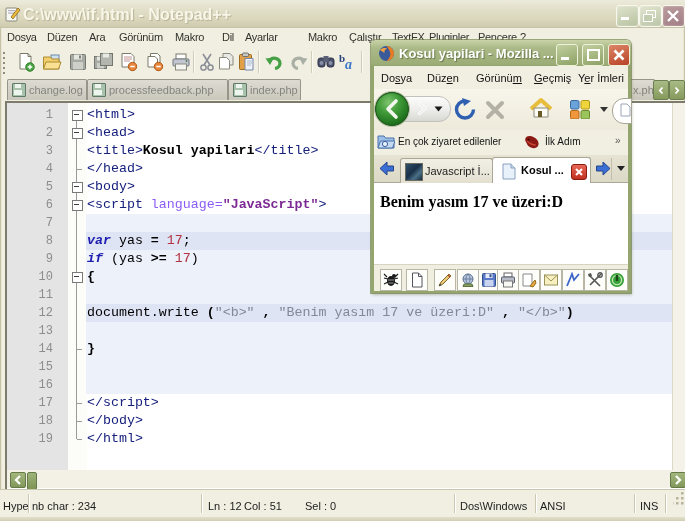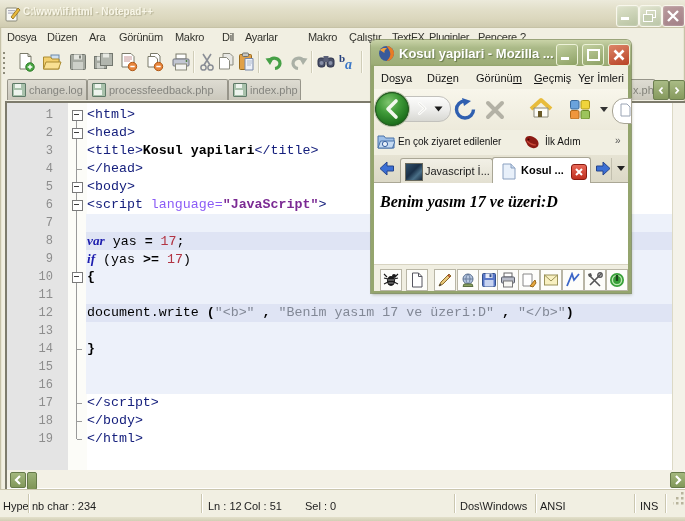--- a/index.html
+++ b/index.html
@@ -6,21 +6,21 @@
   body{width:685px;height:521px;overflow:hidden;position:relative;
        font-family:"Liberation Sans",sans-serif;background:#f1efe2;
        box-shadow:inset 0 0 0 1px #c6c2a8, inset 0 0 0 2px #e9e6d4;}
   .abs{position:absolute;}
   svg{display:block;}
   
   #npp-title{left:0;top:0;width:685px;height:27px;
     background:linear-gradient(180deg,#eceadb 0%,#e2dfc9 35%,#dbd7bd 70%,#cfcbb0 100%);
     border-bottom:1px solid #c6c2a6;}
   #npp-title .txt{position:absolute;left:23px;top:6px;color:#f8f6e8;font-weight:bold;
-    font-size:10px;text-shadow:1px 1px 1px #b5b194;white-space:nowrap;}
+    font-size:16px;text-shadow:1px 1px 1px #b5b194;white-space:nowrap;}
   .npbtn{position:absolute;top:5px;width:21px;height:20px;border-radius:3px;
     border:1px solid #f8f7ec;box-shadow:inset 0 0 2px rgba(255,255,255,.5);}
   #npb-min{left:616px;background:linear-gradient(160deg,#dfe3cc,#b7c2a0);}
   #npb-max{left:639px;background:linear-gradient(160deg,#e2e5d0,#bac5a6);}
   #npb-cls{left:662px;background:linear-gradient(160deg,#bb9c9e,#a17e85);}
   .glyph{position:absolute;color:#fff;font-weight:bold;}
   #npp-menu{left:0;top:28px;width:685px;height:18px;font-size:11px;color:#33332d;}
   #npp-menu span{position:absolute;top:3px;white-space:nowrap;letter-spacing:-0.3px;}
   #npp-tool{left:0;top:46px;width:685px;height:32px;}
   #npp-tool .ic{position:absolute;top:6px;}
@@ -50,21 +50,21 @@
   .fbox:before{content:"";position:absolute;left:1px;top:3px;width:5px;height:1px;background:#3c3c3c;}
   .fline{position:absolute;left:69px;width:1px;background:#9a9a9a;}
   .ftick{position:absolute;left:70px;width:5px;height:1px;background:#9a9a9a;}
   .code{position:absolute;left:80px;white-space:pre;font-family:"Liberation Mono",monospace;
     font-size:13.3px;line-height:18px;color:#000;letter-spacing:0;}
   .bgblock{position:absolute;left:79px;right:0;background:#edf1fa;}
   .bgline{position:absolute;left:79px;right:0;height:18px;background:#dfe4f4;}
   .tag{color:#16207d;}
   .attr{color:#8b5cf6;}
   .val{color:#7b2a93;font-weight:bold;}
-  .kw{color:#1d1dae;font-weight:bold;font-style:italic;font-family:Liberation Serif, serif;}
+  .kw{color:#1d1dae;font-weight:bold;font-style:italic;}
   .num{color:#b23443;}
   .str{color:#828896;}
   .b{font-weight:bold;}
   #vscroll{left:672px;top:103px;width:12px;height:367px;background:#f4f2e9;border-left:1px solid #dcd9c6;}
   #hscroll{left:7px;top:470px;width:677px;height:18px;background:#f3f1e6;}
   .scrbtn{position:absolute;width:14px;height:14px;border:1px solid #667a49;border-radius:2px;
     background:linear-gradient(180deg,#a3b77d,#82985a);}
   .scrbtn svg{position:absolute;left:2px;top:2px;}
   
   #nstatus{left:0px;top:489px;width:685px;height:28px;background:#f1efe2;
@@ -89,21 +89,21 @@
   #ff-nav{position:absolute;left:0;top:23px;width:254px;height:41px;
     background:linear-gradient(180deg,#f8f6eb,#edeadb);}
   #ff-book{position:absolute;left:0;top:64px;width:254px;height:25px;font-size:10px;color:#111;
     border-bottom:2px solid #4c1d95;}
   #ff-tabs{position:absolute;left:0;top:89px;width:254px;height:28px;
     background:linear-gradient(180deg,#e6e3d3,#dbd8c6);box-shadow:inset 0 -1px 0 #aaa795;}
   .fftab1{position:absolute;left:26px;top:3px;width:91px;height:25px;background:linear-gradient(180deg,#f2f0e6,#e2dfd0);
     border:1px solid #a9a695;border-bottom:none;border-radius:3px 3px 0 0;}
   .fftab2{position:absolute;left:118px;top:2px;width:97px;height:26px;background:#fff;
     border:1px solid #a9a695;border-bottom:none;border-radius:3px 3px 0 0;}
-  #ff-content{position:absolute;left:0px;top:117px;width:254px;height:81px;background:#fff;font-style:italic;}
+  #ff-content{position:absolute;left:0px;top:117px;width:254px;height:81px;background:#fff;}
   #ff-content .txt{position:absolute;left:6px;top:10px;font-family:"Liberation Serif",serif;
     font-weight:bold;font-size:16px;color:#000;white-space:nowrap;}
   #ff-icons{position:absolute;left:0;top:198px;width:254px;height:26px;background:#f0eee1;
     border-top:1px solid #d8d4c2;}
   .fico{position:absolute;top:4px;width:20px;height:20px;background:#fdfdfa;border:1px solid #b9b6a6;}
   .fico svg{position:absolute;left:2px;top:2px;}
 </style>
 </head>
 <body>
 <div id="npp-title" class="abs">

